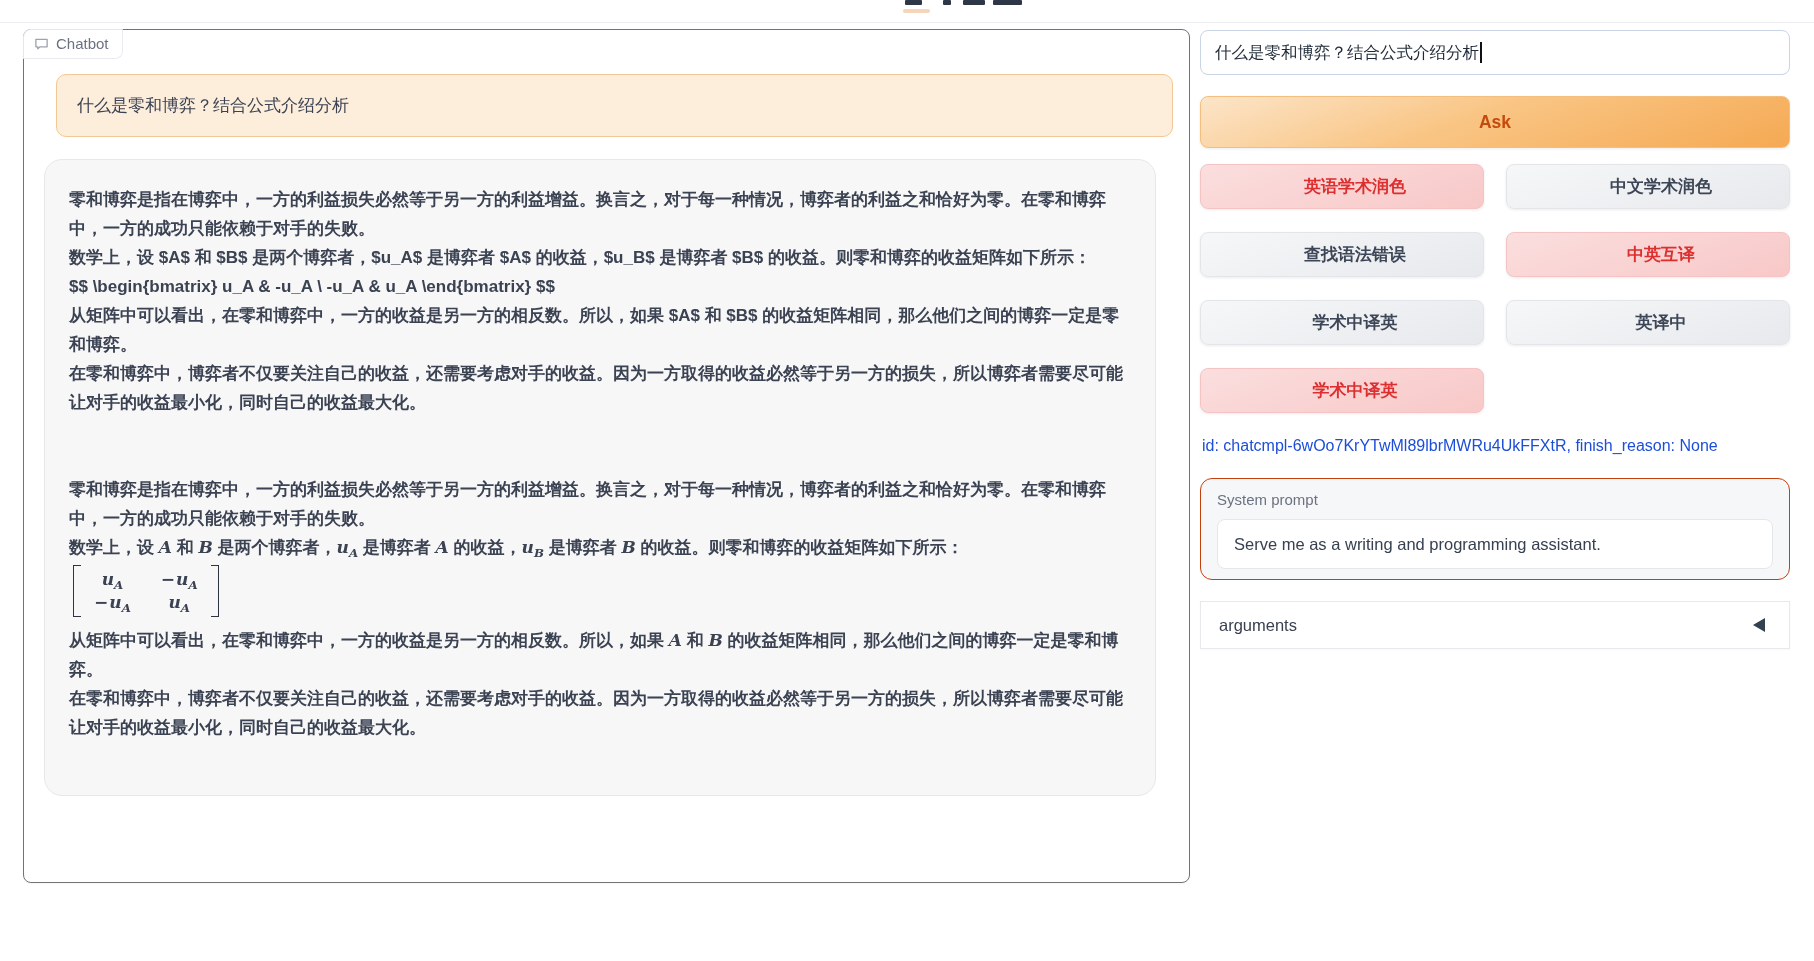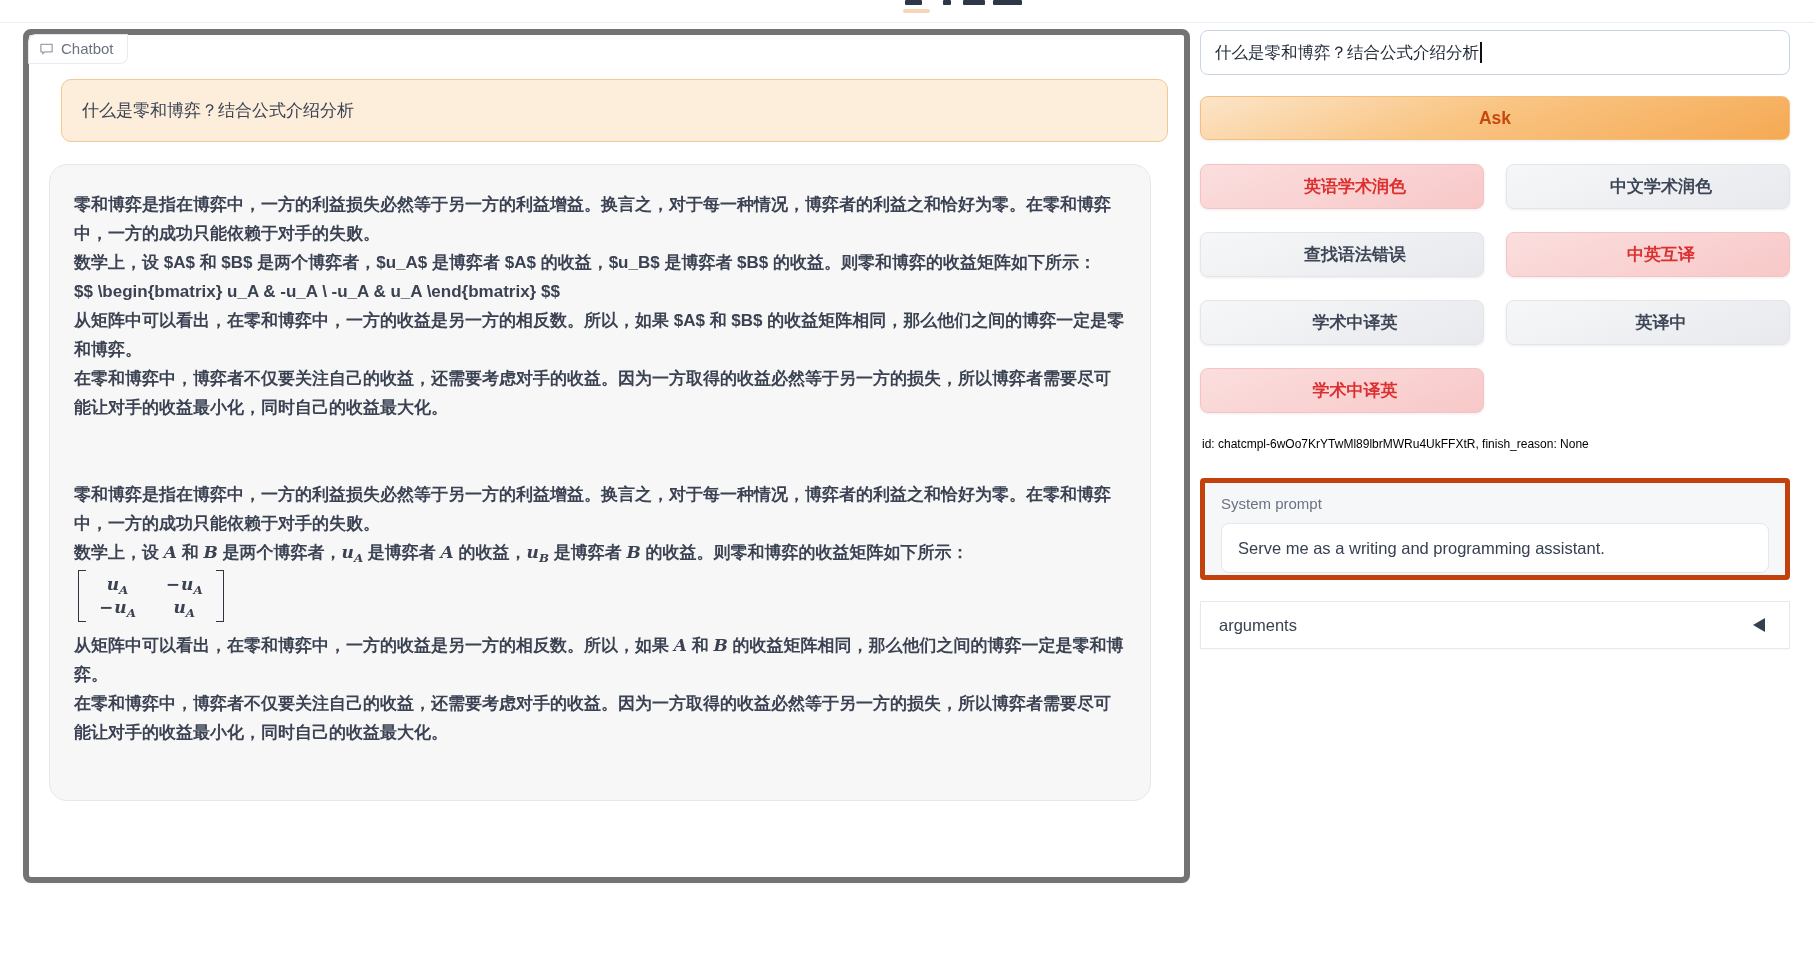--- a/index.html
+++ b/index.html
@@ -11,21 +11,21 @@
   }
   
   .title-frag{position:absolute;top:0;left:0;width:1814px;height:16px;}
   .title-frag .bar{position:absolute;top:0;height:5px;background:#2E3748;border-radius:1px;}
   .title-frag .smudge{position:absolute;top:9px;height:4px;background:#F6D5B8;border-radius:2px;}
   .top-divider{position:absolute;left:0;top:22px;width:1814px;height:1px;background:#ECEEF1;}
 
   
   .chat-panel{
     position:absolute;left:23px;top:29px;width:1167px;height:854px;
-    background:#fff;border:6px solid #737373;border-radius:8px;
+    background:#fff;border:1px solid #737373;border-radius:8px;
     box-shadow:0 1px 2px rgba(0,0,0,.04);box-sizing:border-box;
   }
   .chat-label{
     position:absolute;left:-1px;top:-1px;display:flex;align-items:center;gap:7px;
     padding:5px 13px 6px 10px;background:#fff;color:#6B7280;font-size:15px;
     border:1px solid #E9EBEF;border-top-color:#E5E7EB;border-left-color:#E5E7EB;
     border-radius:8px 0 8px 0;
   }
   .chat-label svg{display:block;}
   .msg{position:absolute;font-size:17px;line-height:29px;color:#3B4252;box-sizing:border-box;}
@@ -56,42 +56,42 @@
   .bmatrix .cells span{text-align:center;line-height:23px;}
 
   
   .q-input{
     position:absolute;left:1200px;top:30px;width:590px;height:45px;
     background:#fff;border:1px solid #C9D4E4;border-radius:8px;box-sizing:border-box;
     display:flex;align-items:center;padding:0 14px;font-size:16.5px;color:#1F2937;
   }
   .caret{display:inline-block;width:1.5px;height:21px;background:#111;margin-left:1px;}
   .ask-btn{
-    position:absolute;left:1200px;top:96px;width:590px;height:44px;box-sizing:border-box;
+    position:absolute;left:1200px;top:96px;width:590px;height:52px;box-sizing:border-box;
     border:1px solid #F3BE7E;border-radius:8px;cursor:pointer;
     background:linear-gradient(160deg,#FCE5C9 0%,#F9C584 45%,#F5A953 100%);
     color:#C64A0D;font-weight:bold;font-size:17.5px;
     display:flex;align-items:center;justify-content:center;
     box-shadow:0 1px 3px rgba(0,0,0,.08);
   }
   .fn-grid{
     position:absolute;left:1200px;top:164px;width:590px;
     display:grid;grid-template-columns:1fr 1fr;column-gap:22px;row-gap:23px;
   }
   .fn-btn{
     height:45px;border-radius:8px;box-sizing:border-box;cursor:pointer;
     display:flex;align-items:center;justify-content:center;
     font-size:17px;font-weight:bold;box-shadow:0 1px 3px rgba(0,0,0,.08);padding-left:32px;
   }
   .fn-btn.gray{background:linear-gradient(160deg,#F6F7F8 0%,#E7E9ED 100%);border:1px solid #E3E5E9;color:#3D4656;}
   .fn-btn.pink{background:linear-gradient(160deg,#FBDEDE 0%,#F8C8C8 100%);border:1px solid #F5C3C3;color:#DC2F2F;}
-  .status-line{position:absolute;left:1202px;top:437px;font-size:12px;color:#000000;}
+  .status-line{position:absolute;left:1202px;top:437px;font-size:16px;color:#1d4ed8;}
   .sys-card{
     position:absolute;left:1200px;top:478px;width:590px;height:102px;box-sizing:border-box;
-    background:#F6F7F9;border:5px solid #c2410c;border-radius:4px;
+    background:#F6F7F9;border:1px solid #c2410c;border-radius:12px;
   }
   .sys-label{position:absolute;left:16px;top:12px;font-size:15px;color:#6B7280;}
   .sys-input{
     position:absolute;left:16px;right:16px;top:40px;height:50px;box-sizing:border-box;
     background:#fff;border:1px solid #E5E7EB;border-radius:8px;
     display:flex;align-items:center;padding:0 16px;font-size:16.5px;color:#374151;
   }
   .accordion{
     position:absolute;left:1200px;top:601px;width:590px;height:48px;box-sizing:border-box;
     background:#fff;border:1px solid #E7E9ED;border-radius:0;cursor:pointer;

